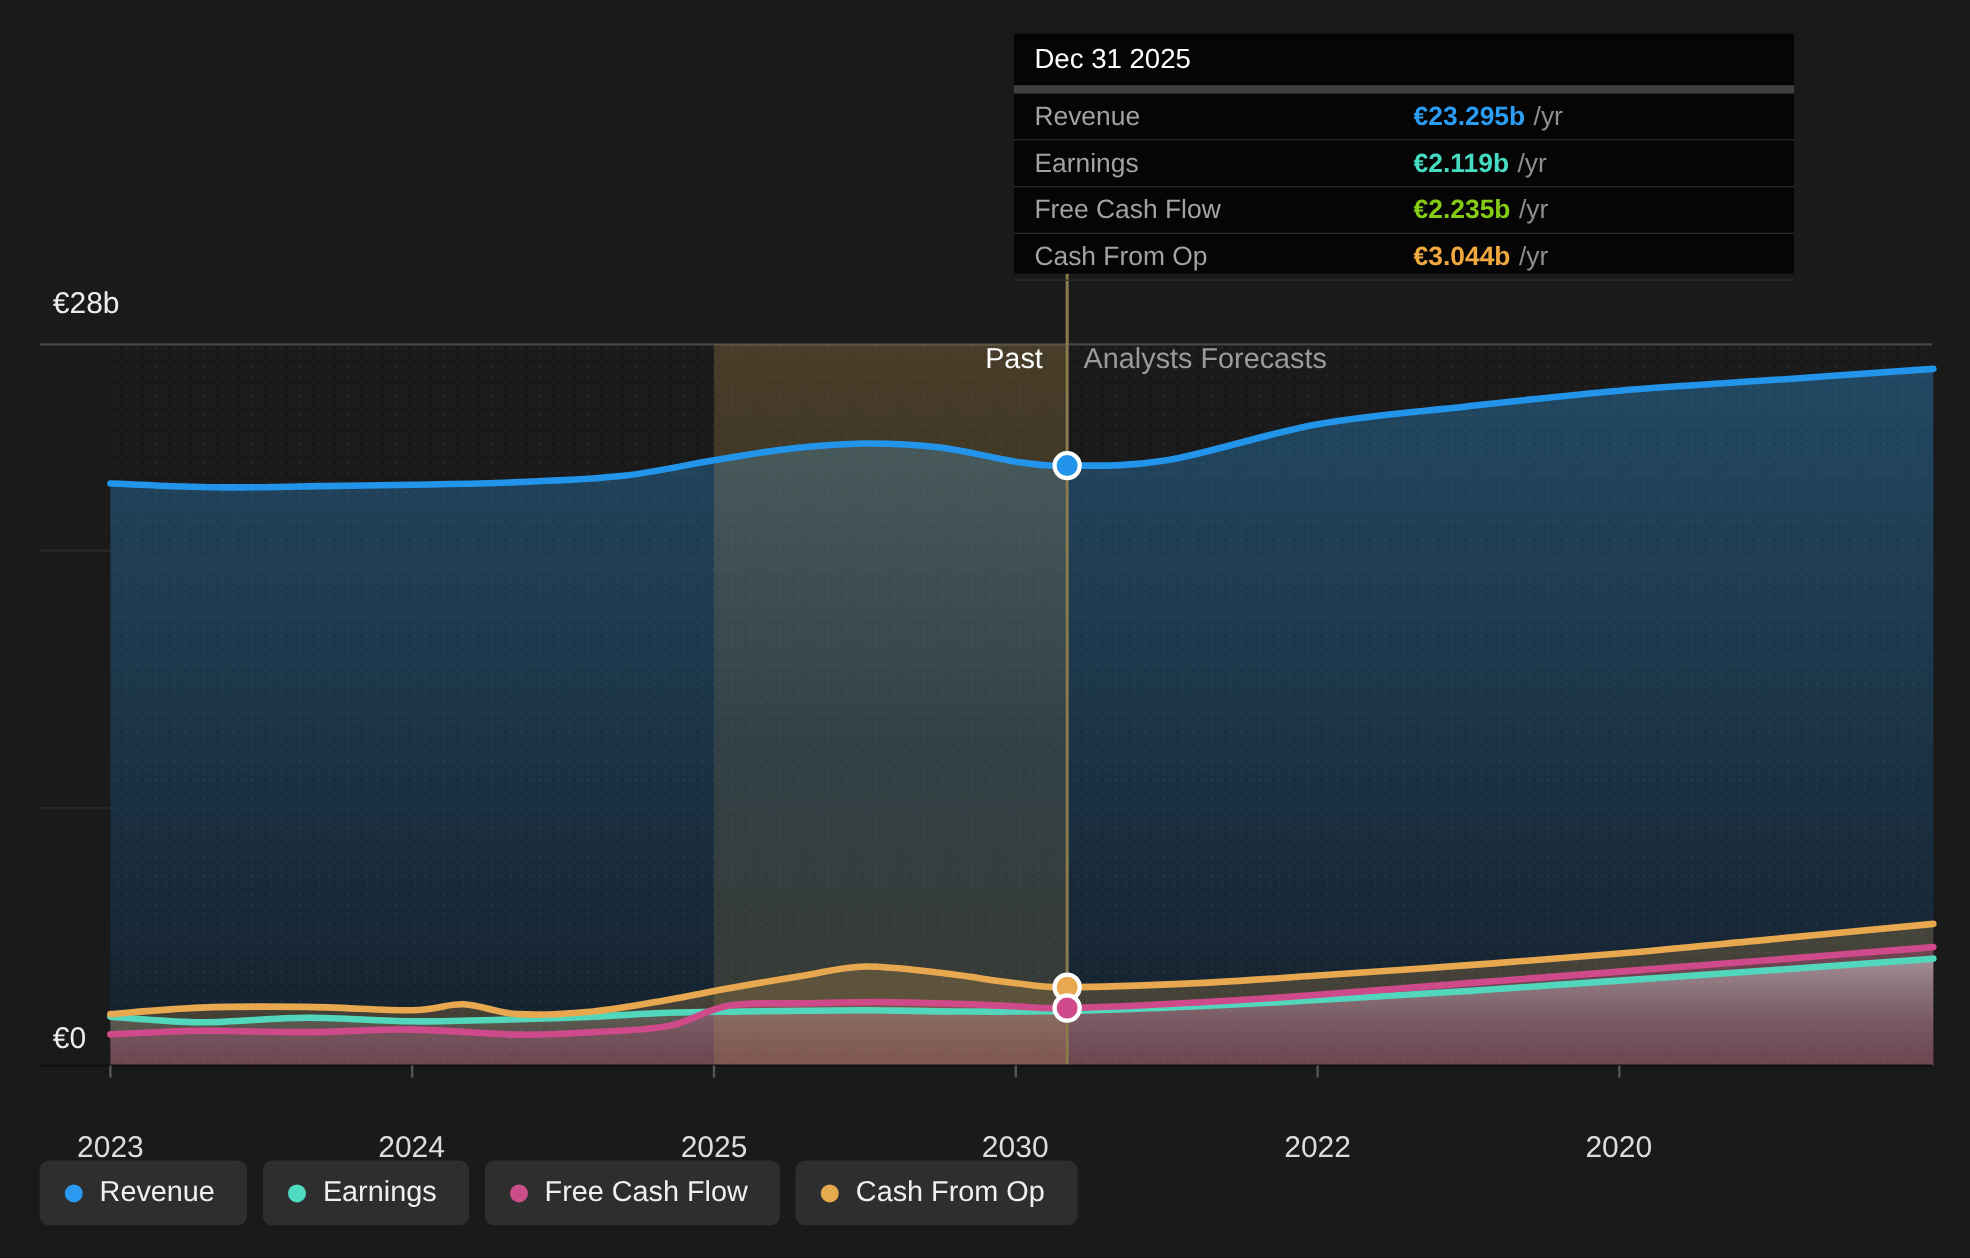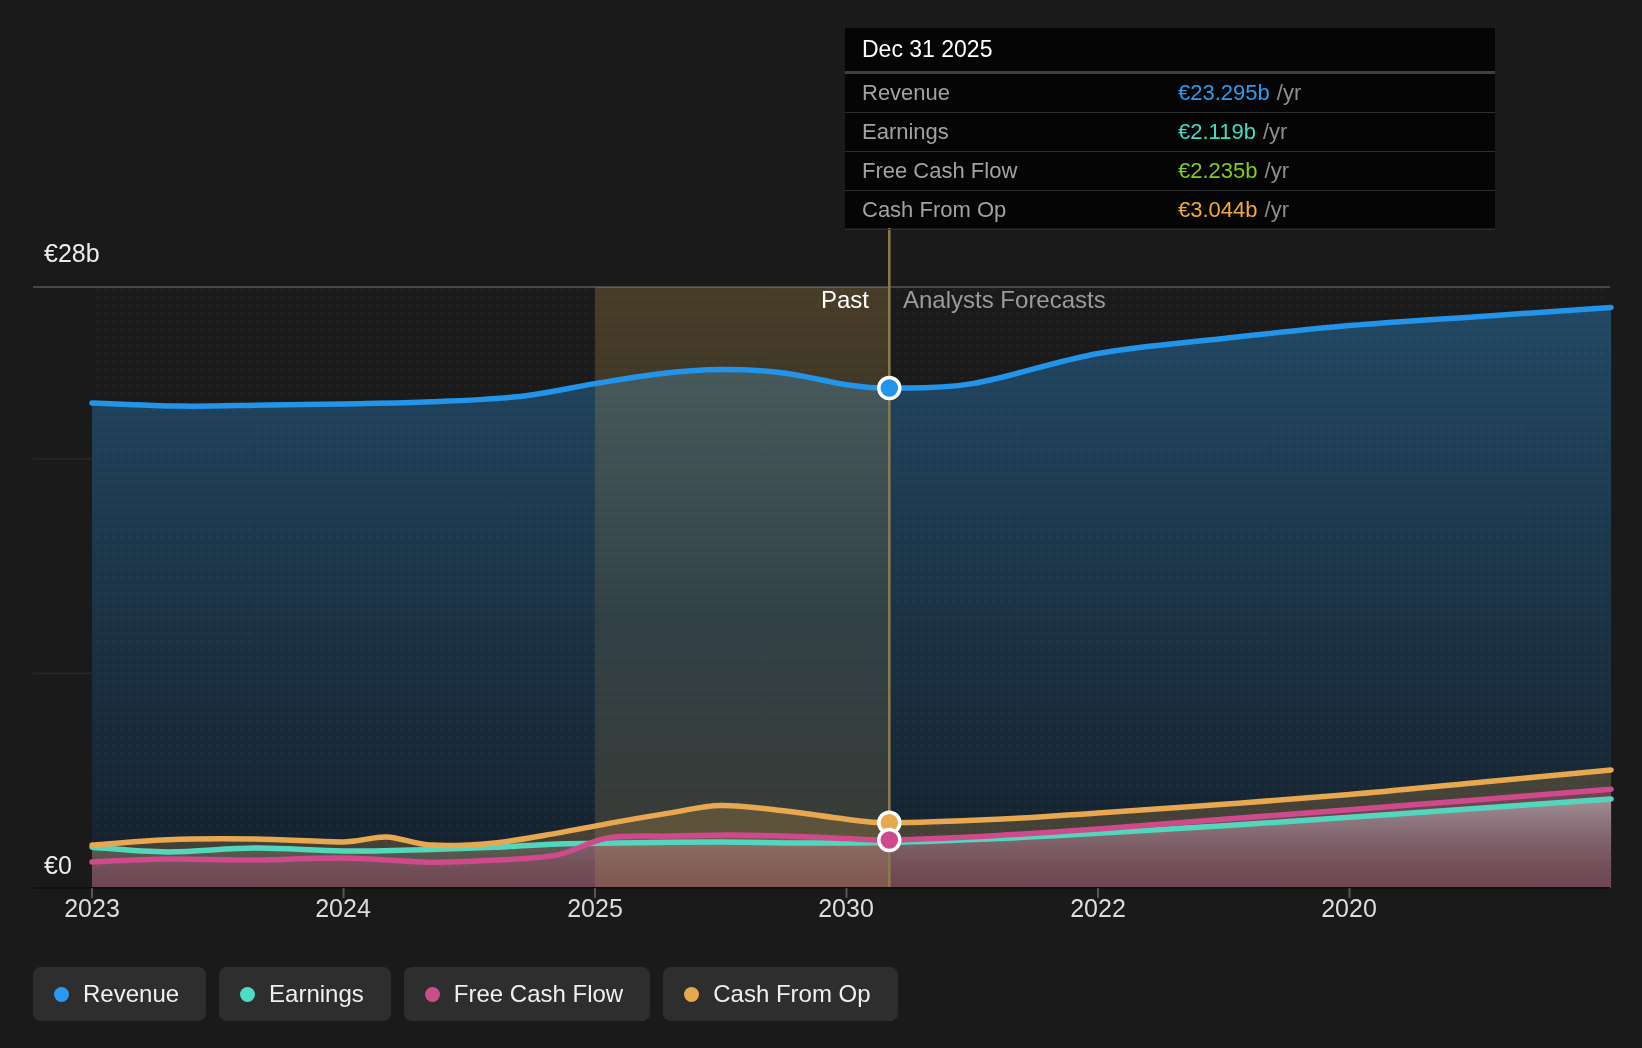--- a/index.html
+++ b/index.html
@@ -7,39 +7,39 @@
     position:relative;width:1642px;height:1048px;overflow:hidden;
     background:#1a1a1a;
     font-family:"Liberation Sans","DejaVu Sans",sans-serif;
     -webkit-font-smoothing:antialiased;
   }
   #chart-svg{position:absolute;left:0;top:0;}
   
   .y-label{position:absolute;color:#ececec;font-size:25px;line-height:30px;}
   #y-top-label{left:44px;top:238px;text-align:center;}
   #y-zero-label{left:44px;top:850px;}
-  .x-label{position:absolute;top:894px;color:#dcdcdc;font-size:25px;transform:translateX(-50%);white-space:nowrap;}
+  .x-label{position:absolute;top:942px;color:#dcdcdc;font-size:25px;transform:translateX(-50%);white-space:nowrap;}
   
   #past-label{position:absolute;top:286px;right:773px;color:#ffffff;font-size:24px;}
   #forecast-label{position:absolute;top:286px;left:903px;color:#9b9b9b;font-size:24px;}
   
   #tooltip{
     position:absolute;left:845px;top:28px;width:650px;height:200px;
     background:#050505;box-sizing:border-box;z-index:5;
   }
   #tooltip .tt-title{
     height:43px;display:flex;align-items:center;padding-left:17px;
-    color:#ffffff;font-size:23px;border-bottom:3px solid #404040;
+    color:#ffffff;font-size:23px;border-bottom:7px solid #404040;
   }
   #tooltip .tt-row{
     height:38px;display:flex;align-items:center;
     border-bottom:1px solid #2d2d2d;font-size:22px;
   }
   #tooltip .tt-label{width:316px;padding-left:17px;color:#a2a2a2;flex:none;}
-  #tooltip .tt-value{font-weight:400;}
+  #tooltip .tt-value{font-weight:700;}
   #tooltip .tt-suffix{color:#8e8e8e;margin-left:7px;}
   
   #legend{position:absolute;left:33px;top:967px;display:flex;gap:13px;}
   .legend-pill{
     display:inline-flex;align-items:center;gap:14px;height:54px;
     padding:0 27px 0 21px;background:#2e2e2e;border-radius:8px;
     color:#f0f0f0;font-size:24px;cursor:pointer;
   }
   .legend-dot{width:15px;height:15px;border-radius:50%;flex:none;}
 </style>

